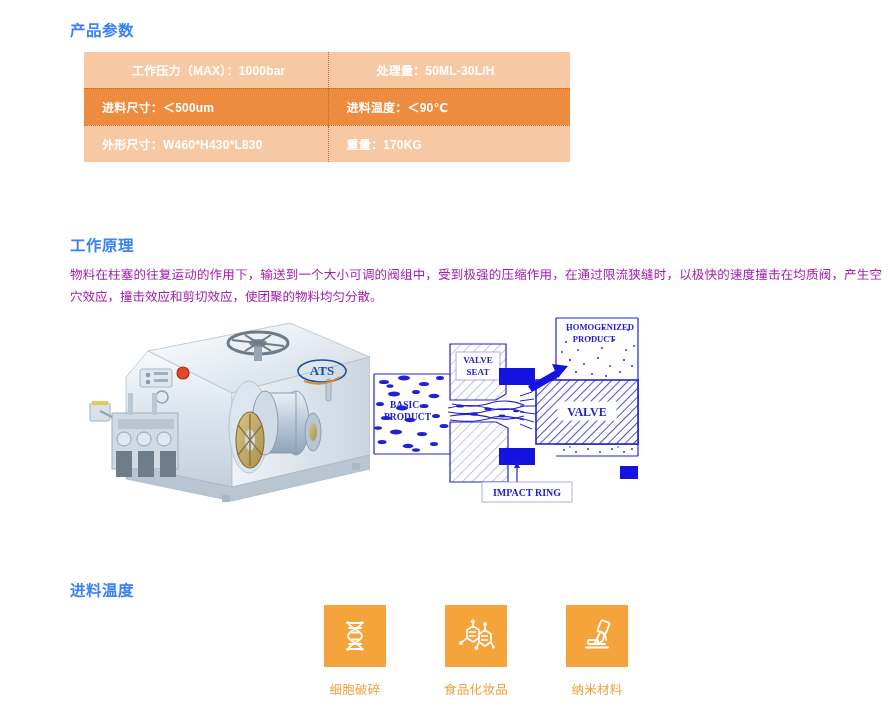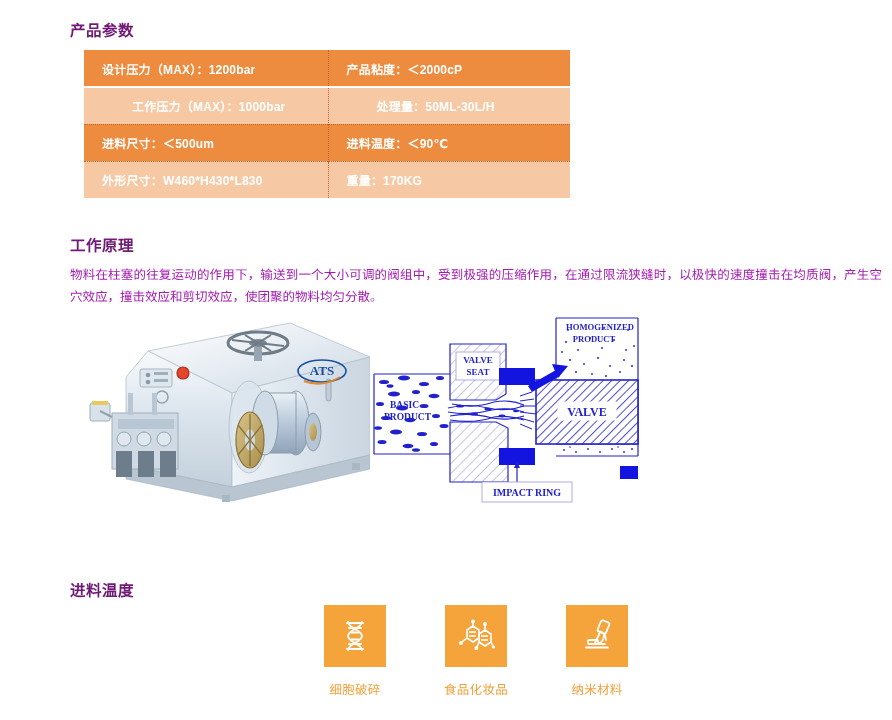--- a/index.html
+++ b/index.html
@@ -9,21 +9,21 @@
     background: #ffffff;
     font-family: "Liberation Sans", "DejaVu Sans", sans-serif;
     overflow: hidden;
   }
   .page { position: relative; width: 892px; height: 720px; background: #fff; }
 
   
   .section-title {
     font-size: 15.5px;
     font-weight: bold;
-    color: #701a75;
+    color: #3b82f6;
     letter-spacing: 0.5px;
   }
   #title-params { position: absolute; left: 70px; top: 18px; }
   #title-principle { position: absolute; left: 70px; top: 233px; }
   #title-apps { position: absolute; left: 70px; top: 578px; }
 
   
   .spec-table {
     position: absolute;
     left: 84px; top: 50px;
@@ -106,24 +106,20 @@
 </style>
 </head>
 <body>
 
 <div class="page">
 
   <div class="section-title" id="title-params">产品参数</div>
 
   <table class="spec-table">
     <tbody>
-      <tr class="odd">
-        <td class="col-left">设计压力（MAX）：1200bar</td>
-        <td class="col-right">产品粘度：＜2000cP</td>
-      </tr>
       <tr class="even sep-white">
         <td class="col-left">工作压力（MAX）：1000bar</td>
         <td class="col-right">处理量：50ML-30L/H</td>
       </tr>
       <tr class="odd sep-dot">
         <td class="col-left">进料尺寸：＜500um</td>
         <td class="col-right">进料温度：＜90℃</td>
       </tr>
       <tr class="even sep-dot">
         <td class="col-left">外形尺寸：W460*H430*L830</td>

